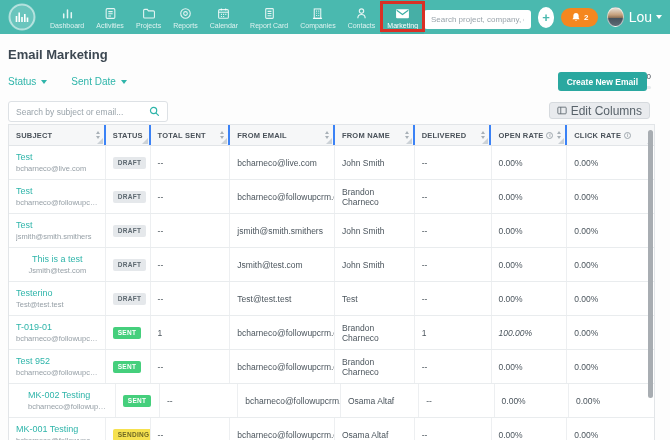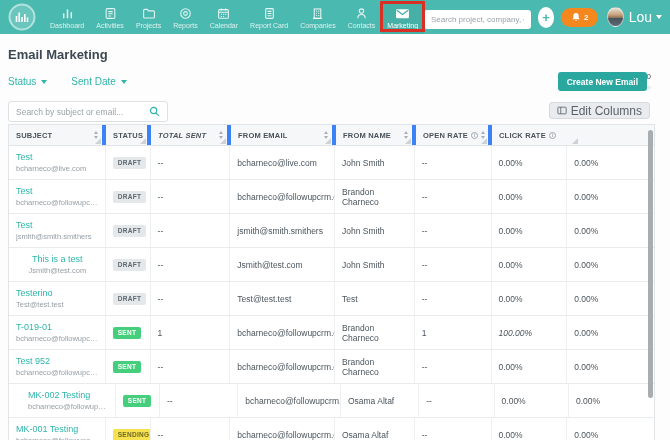--- a/index.html
+++ b/index.html
@@ -44,21 +44,21 @@
   
   .table-search { position:absolute; left:8px; top:101px; width:160px; height:21px; background:#fff; border:1px solid #dde1e5; border-radius:3px; display:flex; align-items:center; }
   .table-search input { flex:1; border:none; outline:none; background:transparent; font-size:8.5px; padding:0 7px; color:#4b555d; font-family:inherit; }
   .table-search input::placeholder { color:#9aa4ab; }
   .table-search .mag { margin-right:7px; display:flex; }
   .edit-columns { position:absolute; top:102px; right:20px; height:17px; background:#e9ebee; border:1px solid #d6dade; border-radius:3px; color:#59636b; font-size:12px; display:flex; align-items:center; gap:4px; padding:0 7px; cursor:pointer; font-family:inherit; }
 
   
   .table { position:absolute; left:8px; top:124px; width:647px; height:316px; border:1px solid #e2e5e8; border-bottom:none; overflow:hidden; background:#fff; }
   .thead { display:flex; height:21px; background:#f6f7f8; border-bottom:1px solid #e2e5e8; }
-  .th { position:relative; display:flex; align-items:center; padding:0 4px 0 7px; border-right:4px solid #3b82f6; background:#f6f7f8; }
+  .th { position:relative; display:flex; align-items:center; padding:0 4px 0 7px; border-right:2px solid #3b82f6; background:#f6f7f8; }
   .th:last-child { border-right:none; }
   .th-label { font-size:7.5px; font-weight:bold; color:#4a525a; letter-spacing:.2px; white-space:nowrap; }
   .sort-icon { margin-left:auto; display:flex; flex-direction:column; align-items:center; cursor:pointer; padding-left:3px; }
   .sort-icon i { display:block; width:0; height:0; border-left:2.5px solid transparent; border-right:2.5px solid transparent; }
   .sort-icon .up { border-bottom:3px solid #a8b0b7; margin-bottom:1.5px; }
   .sort-icon .dn { border-top:3px solid #a8b0b7; }
   .info-icon { width:7px; height:7px; border-radius:50%; border:1px solid #9fa7ae; color:#9fa7ae; font-size:5px; font-weight:bold; display:inline-flex; align-items:center; justify-content:center; margin-left:3px; flex:0 0 auto; font-style:normal; }
   .rh { position:absolute; right:1px; bottom:1px; width:0; height:0; border-style:solid; border-width:0 0 6px 6px; border-color:transparent transparent #ccd2d7 transparent; }
   .trow { display:flex; height:34px; border-bottom:1px solid #e9ecee; background:#fff; }
   .td { display:flex; flex-direction:column; justify-content:center; padding:0 6px 0 7px; border-right:1px solid #edeff1; font-size:8.5px; color:#4b555d; overflow:hidden; }
@@ -240,38 +240,46 @@
           <span class="sort-icon">
             <i class="up"></i>
             <i class="dn"></i>
           </span>
           <span class="rh"></span>
         </div>
         <div class="th" style="width: 45px;">
           <span class="th-label">STATUS</span>
           <span class="rh"></span>
         </div>
-        <div class="th" style="width: 80px; font-style: italic;">
+        <div class="th" style="width: 80px;">
           <span class="th-label">TOTAL SENT</span>
           <span class="sort-icon">
             <i class="up"></i>
             <i class="dn"></i>
           </span>
           <span class="rh"></span>
         </div>
         <div class="th" style="width: 105px;">
           <span class="th-label">FROM EMAIL</span>
           <span class="sort-icon">
             <i class="up"></i>
             <i class="dn"></i>
           </span>
           <span class="rh"></span>
         </div>
         <div class="th" style="width: 80px;">
           <span class="th-label">FROM NAME</span>
+          <span class="sort-icon">
+            <i class="up"></i>
+            <i class="dn"></i>
+          </span>
+          <span class="rh"></span>
+        </div>
+        <div class="th" style="width: 77px;">
+          <span class="th-label">DELIVERED</span>
           <span class="sort-icon">
             <i class="up"></i>
             <i class="dn"></i>
           </span>
           <span class="rh"></span>
         </div>
         <div class="th" style="width: 76px;">
           <span class="th-label">OPEN RATE</span>
           <span class="info-icon">i</span>
           <span class="sort-icon">

